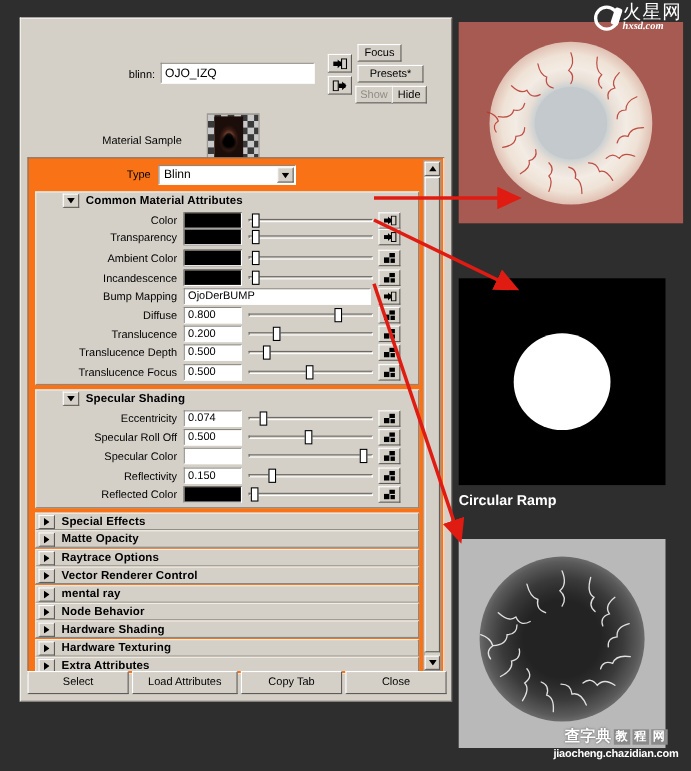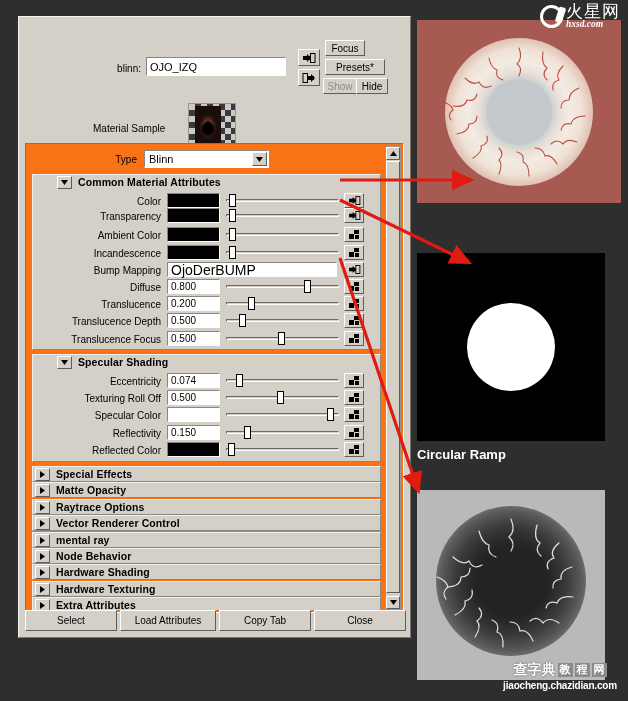--- a/index.html
+++ b/index.html
@@ -197,21 +197,21 @@
     border: 1px solid #8a8780;
     border-right-color:#ffffff; border-bottom-color:#ffffff;
     font-size: 10px; color: #000; padding: 1px 3px; line-height: 12px;
   }
   .arow .textfield {
     position: absolute; left: 134px; top: 0px;
     width: 170px; height: 15px;
     background: #ffffff;
     border: 1px solid #8a8780;
     border-right-color:#ffffff; border-bottom-color:#ffffff;
-    font-size: 14px; color: #000; padding: 1px 3px; line-height: 12px;
+    font-size: 10px; color: #000; padding: 1px 3px; line-height: 12px;
   }
   .arow .slider {
     position: absolute; left: 193px; top: 1px;
     width: 113px; height: 13px;
   }
   .arow .slider .track {
     position: absolute; left: 0; top: 5px; width: 113px; height: 3px;
     background: #d4d0c8;
     border-top: 1px solid #6d6a64;
     border-left: 1px solid #6d6a64;
@@ -600,21 +600,21 @@
                 </div>
                 <div class="mapbtn">
                   <svg width="11" height="9" viewBox="0 0 11 9">
                     <rect x="5" y="0" width="5" height="4" fill="#000"></rect>
                     <rect x="0" y="4" width="5" height="5" fill="#000"></rect>
                     <rect x="6" y="5" width="4" height="4" fill="#000"></rect>
                   </svg>
                 </div>
               </div>
               <div class="arow" style="top: 35.2px;">
-                <div class="alabel">Texturing Roll Off</div>
+                <div class="alabel">Specular Roll Off</div>
                 <div class="numfield">0.500</div>
                 <div class="slider">
                   <div class="track"></div>
                   <div class="knob" style="left:50.9px"></div>
                 </div>
                 <div class="mapbtn">
                   <svg width="11" height="9" viewBox="0 0 11 9">
                     <rect x="5" y="0" width="5" height="4" fill="#000"></rect>
                     <rect x="0" y="4" width="5" height="5" fill="#000"></rect>
                     <rect x="6" y="5" width="4" height="4" fill="#000"></rect>

